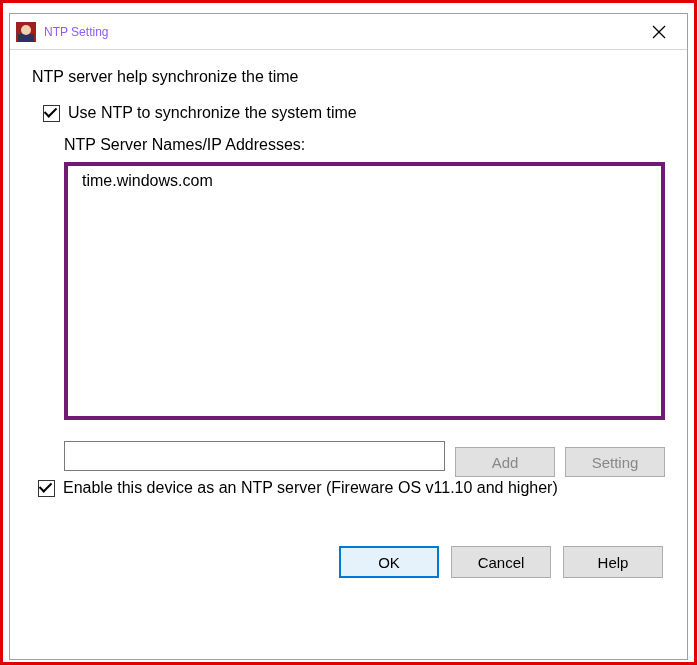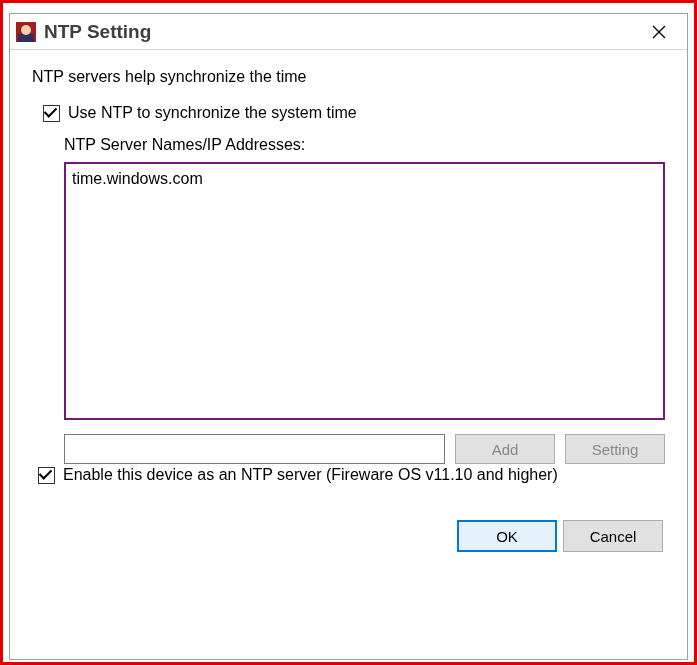--- a/index.html
+++ b/index.html
@@ -57,23 +57,22 @@
     top:3px;left:5px;
   }
   .title-icon::before{
     content:"";
     position:absolute;
     width:16px;height:8px;
     background:#303060;
     bottom:0;left:2px;
   }
   .title-text {
-    font-size: 19px;
-    color: #404040;
-    font-weight: bold;
+    font-size: 12px;
+    color: #8b5cf6;
   }
   .spacer { flex: 1; }
   .close-btn {
     width: 40px;
     height: 28px;
     display: flex;
     align-items: center;
     justify-content: center;
     cursor: pointer;
   }
@@ -121,24 +120,24 @@
   .indent {
     margin-left: 32px;
     display: flex;
     flex-direction: column;
   }
   .field-label {
     font-size: 16px;
     margin-bottom: 8px;
   }
   .listbox {
-    border: 2px solid #701a75;
+    border: 4px solid #701a75;
     height: 258px;
     background: #fff;
-    padding: 4px 6px;
+    padding: 4px 14px;
     font-size: 16px;
     overflow: auto;
   }
   .list-item { line-height: 22px; }
   .add-row {
     display: flex;
     gap: 10px;
     margin-top: 14px;
     align-items: center;
   }
@@ -155,34 +154,35 @@
     min-width: 100px;
     border: 1px solid #adadad;
     background: #e1e1e1;
     color: #888;
     font-size: 15px;
     font-family: inherit;
     cursor: default;
     display: inline-flex;
     align-items: center;
     justify-content: center;
+    margin-top: 13px;
   }
   .btn.enabled {
     color: #000000;
     cursor: pointer;
   }
   .btn.primary {
     border: 2px solid #0078d7;
     background: #e5f1fb;
     color: #000;
   }
   .footer {
     display: flex;
     justify-content: flex-end;
-    gap: 6px;
+    gap: 12px;
     padding-right: 2px;
     margin-top: 22px;
   }
   .footer .btn { min-width: 100px; height: 32px; }
 </style>
 </head>
 <body>
 
 <div class="outer-border">
   <div class="bg-smudge"></div>
@@ -194,21 +194,21 @@
       <span class="spacer"></span>
       <div class="close-btn">
         <svg viewBox="0 0 14 14">
           <line x1="1" y1="1" x2="13" y2="13" stroke="#000" stroke-width="1.3"></line>
           <line x1="13" y1="1" x2="1" y2="13" stroke="#000" stroke-width="1.3"></line>
         </svg>
       </div>
     </div>
 
     <div class="content">
-      <div class="intro">NTP servers help synchronize the time</div>
+      <div class="intro">NTP server help synchronize the time</div>
 
       <div class="check-row">
         <div class="checkbox checked"></div>
         <span class="check-label">Use NTP to synchronize the system time</span>
       </div>
 
       <div class="indent">
         <div class="field-label">NTP Server Names/IP Addresses:</div>
         <div class="listbox">
           <div class="list-item">time.windows.com</div>
@@ -222,17 +222,18 @@
       </div>
 
       <div class="check-row second">
         <div class="checkbox checked"></div>
         <span class="check-label">Enable this device as an NTP server (Fireware OS v11.10 and higher)</span>
       </div>
 
       <div class="footer">
         <button class="btn primary enabled">OK</button>
         <button class="btn enabled">Cancel</button>
+        <button class="btn enabled">Help</button>
       </div>
     </div>
 
   </div>
 </div>
 
 </body></html>

